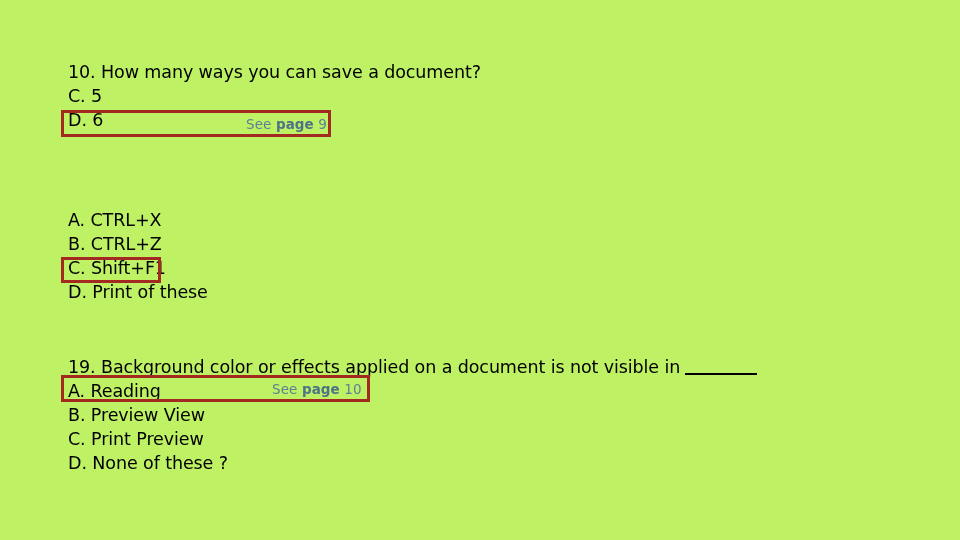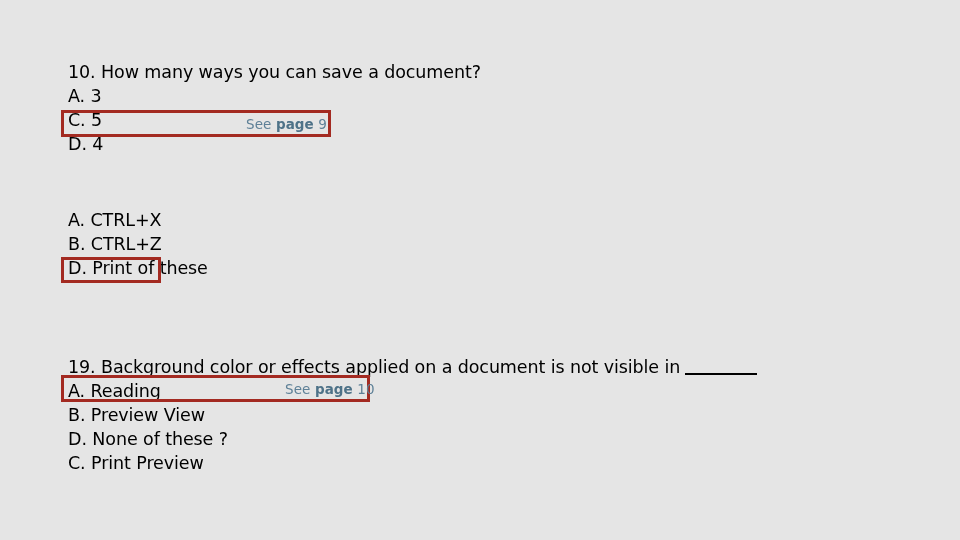--- a/index.html
+++ b/index.html
@@ -11,21 +11,21 @@
     height: 540px;
     background: #ffffff;
     font-family: "DejaVu Sans", "Liberation Sans", sans-serif;
     overflow: hidden;
     position: relative;
   }
 
   .slide {
     position: absolute;
     inset: 0;
-    background: #e5e5e5;
+    background: #bef264;
   }
 
   
   .q-block {
     position: absolute;
     left: 68px;
   }
   #block-q10 { top: 60px; }
   #block-q11 { top: 208px; }
   #block-q12 { top: 355px; }
@@ -74,54 +74,54 @@
     line-height: 16px;
     color: #5E8097;
     white-space: nowrap;
     letter-spacing: 0.1px;
   }
   .see-page .sp-strong {
     font-weight: 700;
     color: #4E7288;
   }
   #see-page-9  { left: 246px; top: 116px; }
-  #see-page-10 { left: 285px; top: 381px; text-align: center; }
+  #see-page-10 { left: 272px; top: 381px; text-align: center; }
 </style>
 </head>
 <body>
 
 <div class="slide">
 
   <div class="q-block" id="block-q10">
     <div class="q-stem">10. How many ways you can save a document?</div>
-    <div class="q-option">A. 3</div>
     <div class="q-option">C. 5</div>
-    <div class="q-option">D. 4</div>
+    <div class="q-option">D. 6</div>
   </div>
 
   <div class="highlight-box" id="highlight-q10-b"></div>
 
   <div class="see-page" id="see-page-9"><span>See </span><span class="sp-strong">page</span><span> 9</span></div>
 
   <div class="q-block" id="block-q11">
     <div class="q-option">A. CTRL+X</div>
     <div class="q-option">B. CTRL+Z</div>
+    <div class="q-option">C. Shift+F1</div>
     <div class="q-option">D. Print of these</div>
   </div>
 
   <div class="highlight-box" id="highlight-q11-b"></div>
 
   <div class="q-block" id="block-q12">
     <div class="q-stem">
         <span>19. Background color or effects applied on a document is not visible in </span>
         <span class="blank blank-q12"></span>
       </div>
     <div class="q-option">A. Reading</div>
     <div class="q-option">B. Preview View</div>
+    <div class="q-option">C. Print Preview</div>
     <div class="q-option">D. None of these ?</div>
-    <div class="q-option">C. Print Preview</div>
   </div>
 
   <div class="highlight-box" id="highlight-q12-a"></div>
 
   <div class="see-page" id="see-page-10"><span>See </span><span class="sp-strong">page</span><span> 10</span></div>
 
 </div>
 
 </body></html>

